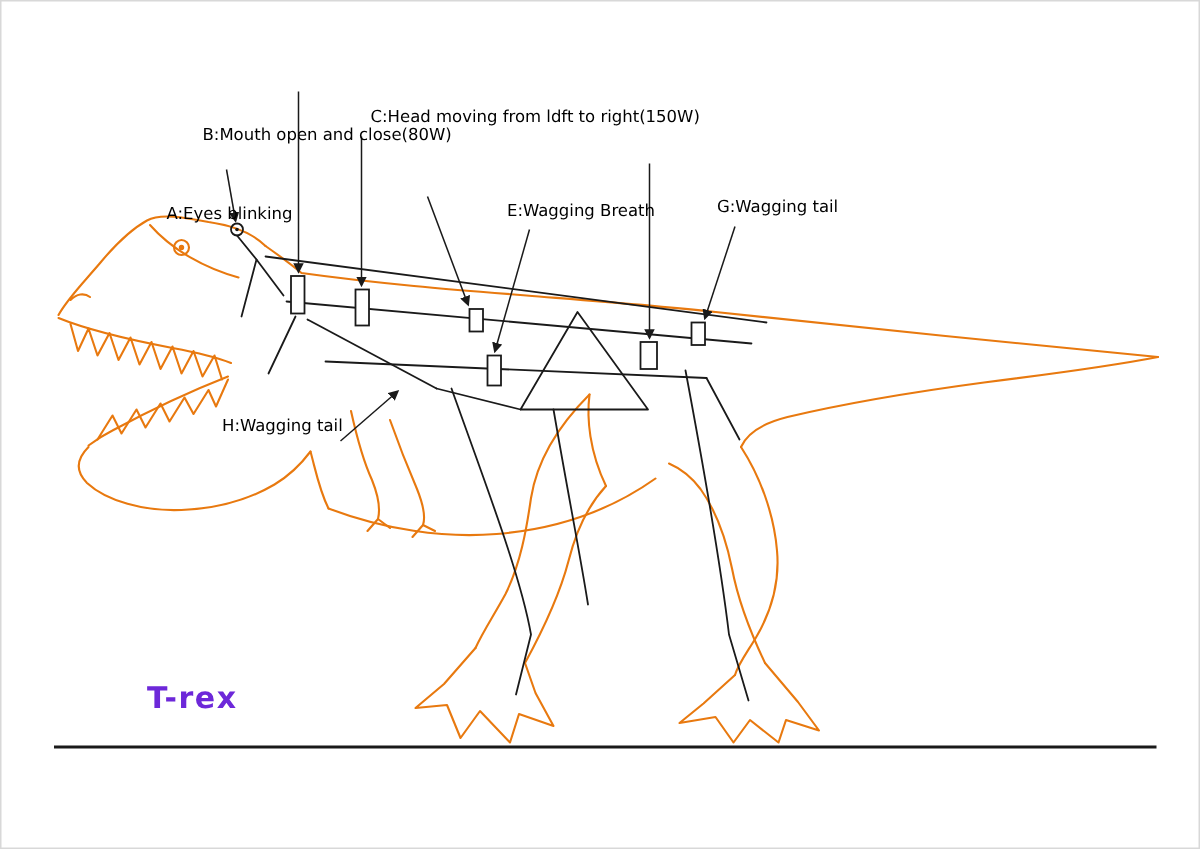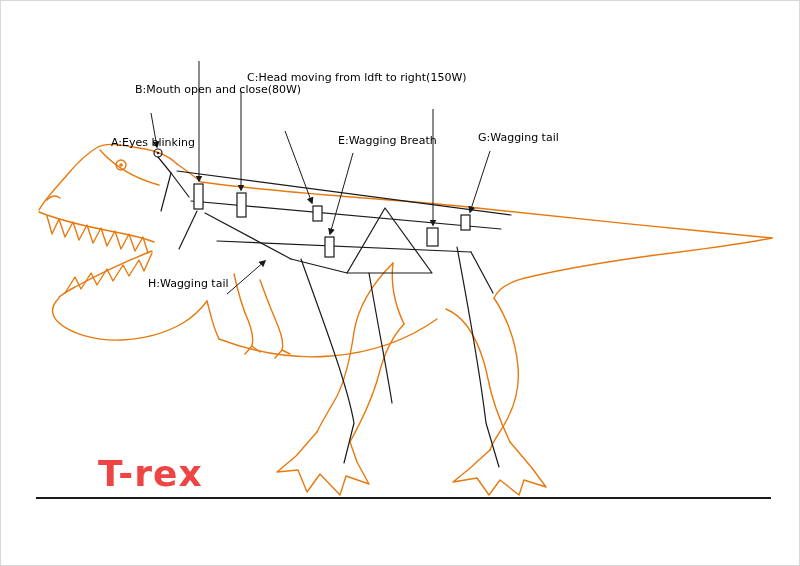--- a/index.html
+++ b/index.html
@@ -54,24 +54,24 @@
     position: absolute;
     font-size: 11px;
     line-height: 13px;
     color: #000000;
     white-space: nowrap;
   }
   #title {
     position: absolute;
     left: 97px;
     top: 452px;
-    font-size: 36px;
+    font-size: 20px;
     font-weight: bold;
     letter-spacing: 1px;
-    color: #ef4444;
+    color: #6d28d9;
   }
 </style>
 </head>
 <body>
 
 <div id="canvas">
 
   <svg id="drawing" viewBox="0 0 800 566" xmlns="http://www.w3.org/2000/svg">
     <defs>
       <marker id="arr" markerWidth="7" markerHeight="7" refX="5.5" refY="3.5" orient="auto">

